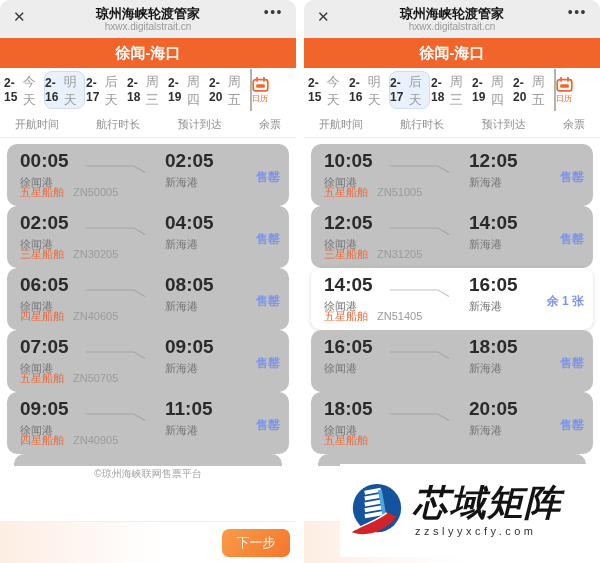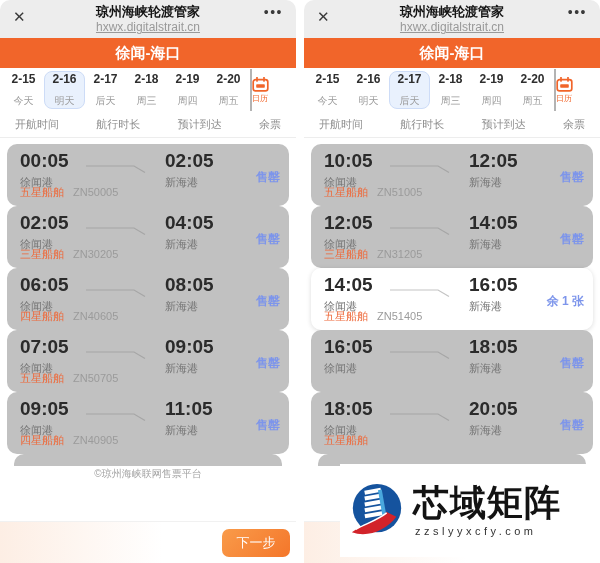--- a/index.html
+++ b/index.html
@@ -9,32 +9,32 @@
   .panel { position:absolute; top:0; width:296px; height:563px; background:#fff; }
   #panel-left { left:0; }
   #panel-right { left:304px; }
 
   
   .titlebar { height:38px; background:#ededed; border-radius:10px 10px 0 0; position:relative;
               display:flex; flex-direction:column; align-items:center; justify-content:center; }
   .tb-close { position:absolute; left:13px; top:9px; font-size:15px; color:#3a3a3a; cursor:pointer; line-height:1; }
   .tb-menu { position:absolute; right:13px; top:4px; font-size:14px; color:#3a3a3a; letter-spacing:1.5px; cursor:pointer; }
   .tb-title { font-size:13px; font-weight:bold; color:#141414; line-height:1.15; margin-top:2px; }
-  .tb-sub { font-size:12px; color:#999; line-height:1.2;text-decoration:underline; }
+  .tb-sub { font-size:10px; color:#999; line-height:1.2; }
 
   
   .banner { height:30px; background:#F1652A; color:#fff; font-size:15px; font-weight:bold;
             display:flex; align-items:center; justify-content:center; }
 
   
   .tabsrow { height:44px; background:#fff; display:flex; align-items:center; padding-left:3px; }
-  .tab { width:41px; height:38px; border-radius:8px; display:flex; flex-direction:column;
-         align-items:center; justify-content:space-between; cursor:pointer; border:1px solid transparent; }
+  .tab { width:41px; height:38px; border-radius:8px; display:flex; flex-direction:row;
+         align-items:center; justify-content:flex-end; cursor:pointer; border:1px solid transparent; }
   .tab .d { font-size:12px; font-weight:600; color:#2e2e2e; }
-  .tab .w { font-size:10px; color:#9b9b9b; margin-top:2px; }
+  .tab .w { font-size:13px; color:#9b9b9b; margin-top:2px; }
   .tab.active { background:#E9F1FD; border:1px solid #CDDCF7; }
   .tabs-sep { width:2px; height:42px; background:#b3b3b3; margin-left:1px; }
   .calcol { width:35px; display:flex; flex-direction:column; cursor:pointer; }
   .calcol .cal-label { font-size:8px; color:#F1652A; margin-top:1px; }
 
   
   .colheads { height:26px; display:flex; align-items:center; justify-content:space-between;
               padding:0 15px; font-size:11px; color:#8f8f8f; border-bottom:1px solid #ededed; }
 
   
@@ -57,21 +57,21 @@
   .bottombar { position:absolute; left:0; right:0; bottom:0; height:42px;
                background:linear-gradient(90deg,#FDEEE4 0%,#ffffff 55%); border-top:1px solid #f1f1f1; }
   .next-btn { position:absolute; right:6px; top:7px; width:68px; height:28px; border:none; border-radius:7px;
               background:linear-gradient(135deg,#F99B4A,#F4762A); color:#fff; font-size:13px; cursor:pointer; }
 
   
   .watermark { position:absolute; left:340px; top:464px; width:260px; height:93px; background:#fff;
                display:flex; align-items:center; padding-left:8px; }
   .wm-text { margin-left:7px; }
   .wm-brand { font-family:"Liberation Serif","DejaVu Serif",serif; font-weight:900; font-size:36px;
-              color:#131313; line-height:1; letter-spacing:1px; }
+              color:#131313; line-height:1; letter-spacing:1px;font-style:italic; }
   .wm-domain { font-size:11px; color:#333; letter-spacing:3.5px; margin-top:4px; margin-left:2px; }
 </style>
 </head>
 <body>
 
 <div class="panel" id="panel-left">
   <div class="titlebar">
     <span class="tb-close">✕</span>
     <div class="tb-title">琼州海峡轮渡管家</div>
     <div class="tb-sub">hxwx.digitalstrait.cn</div>

